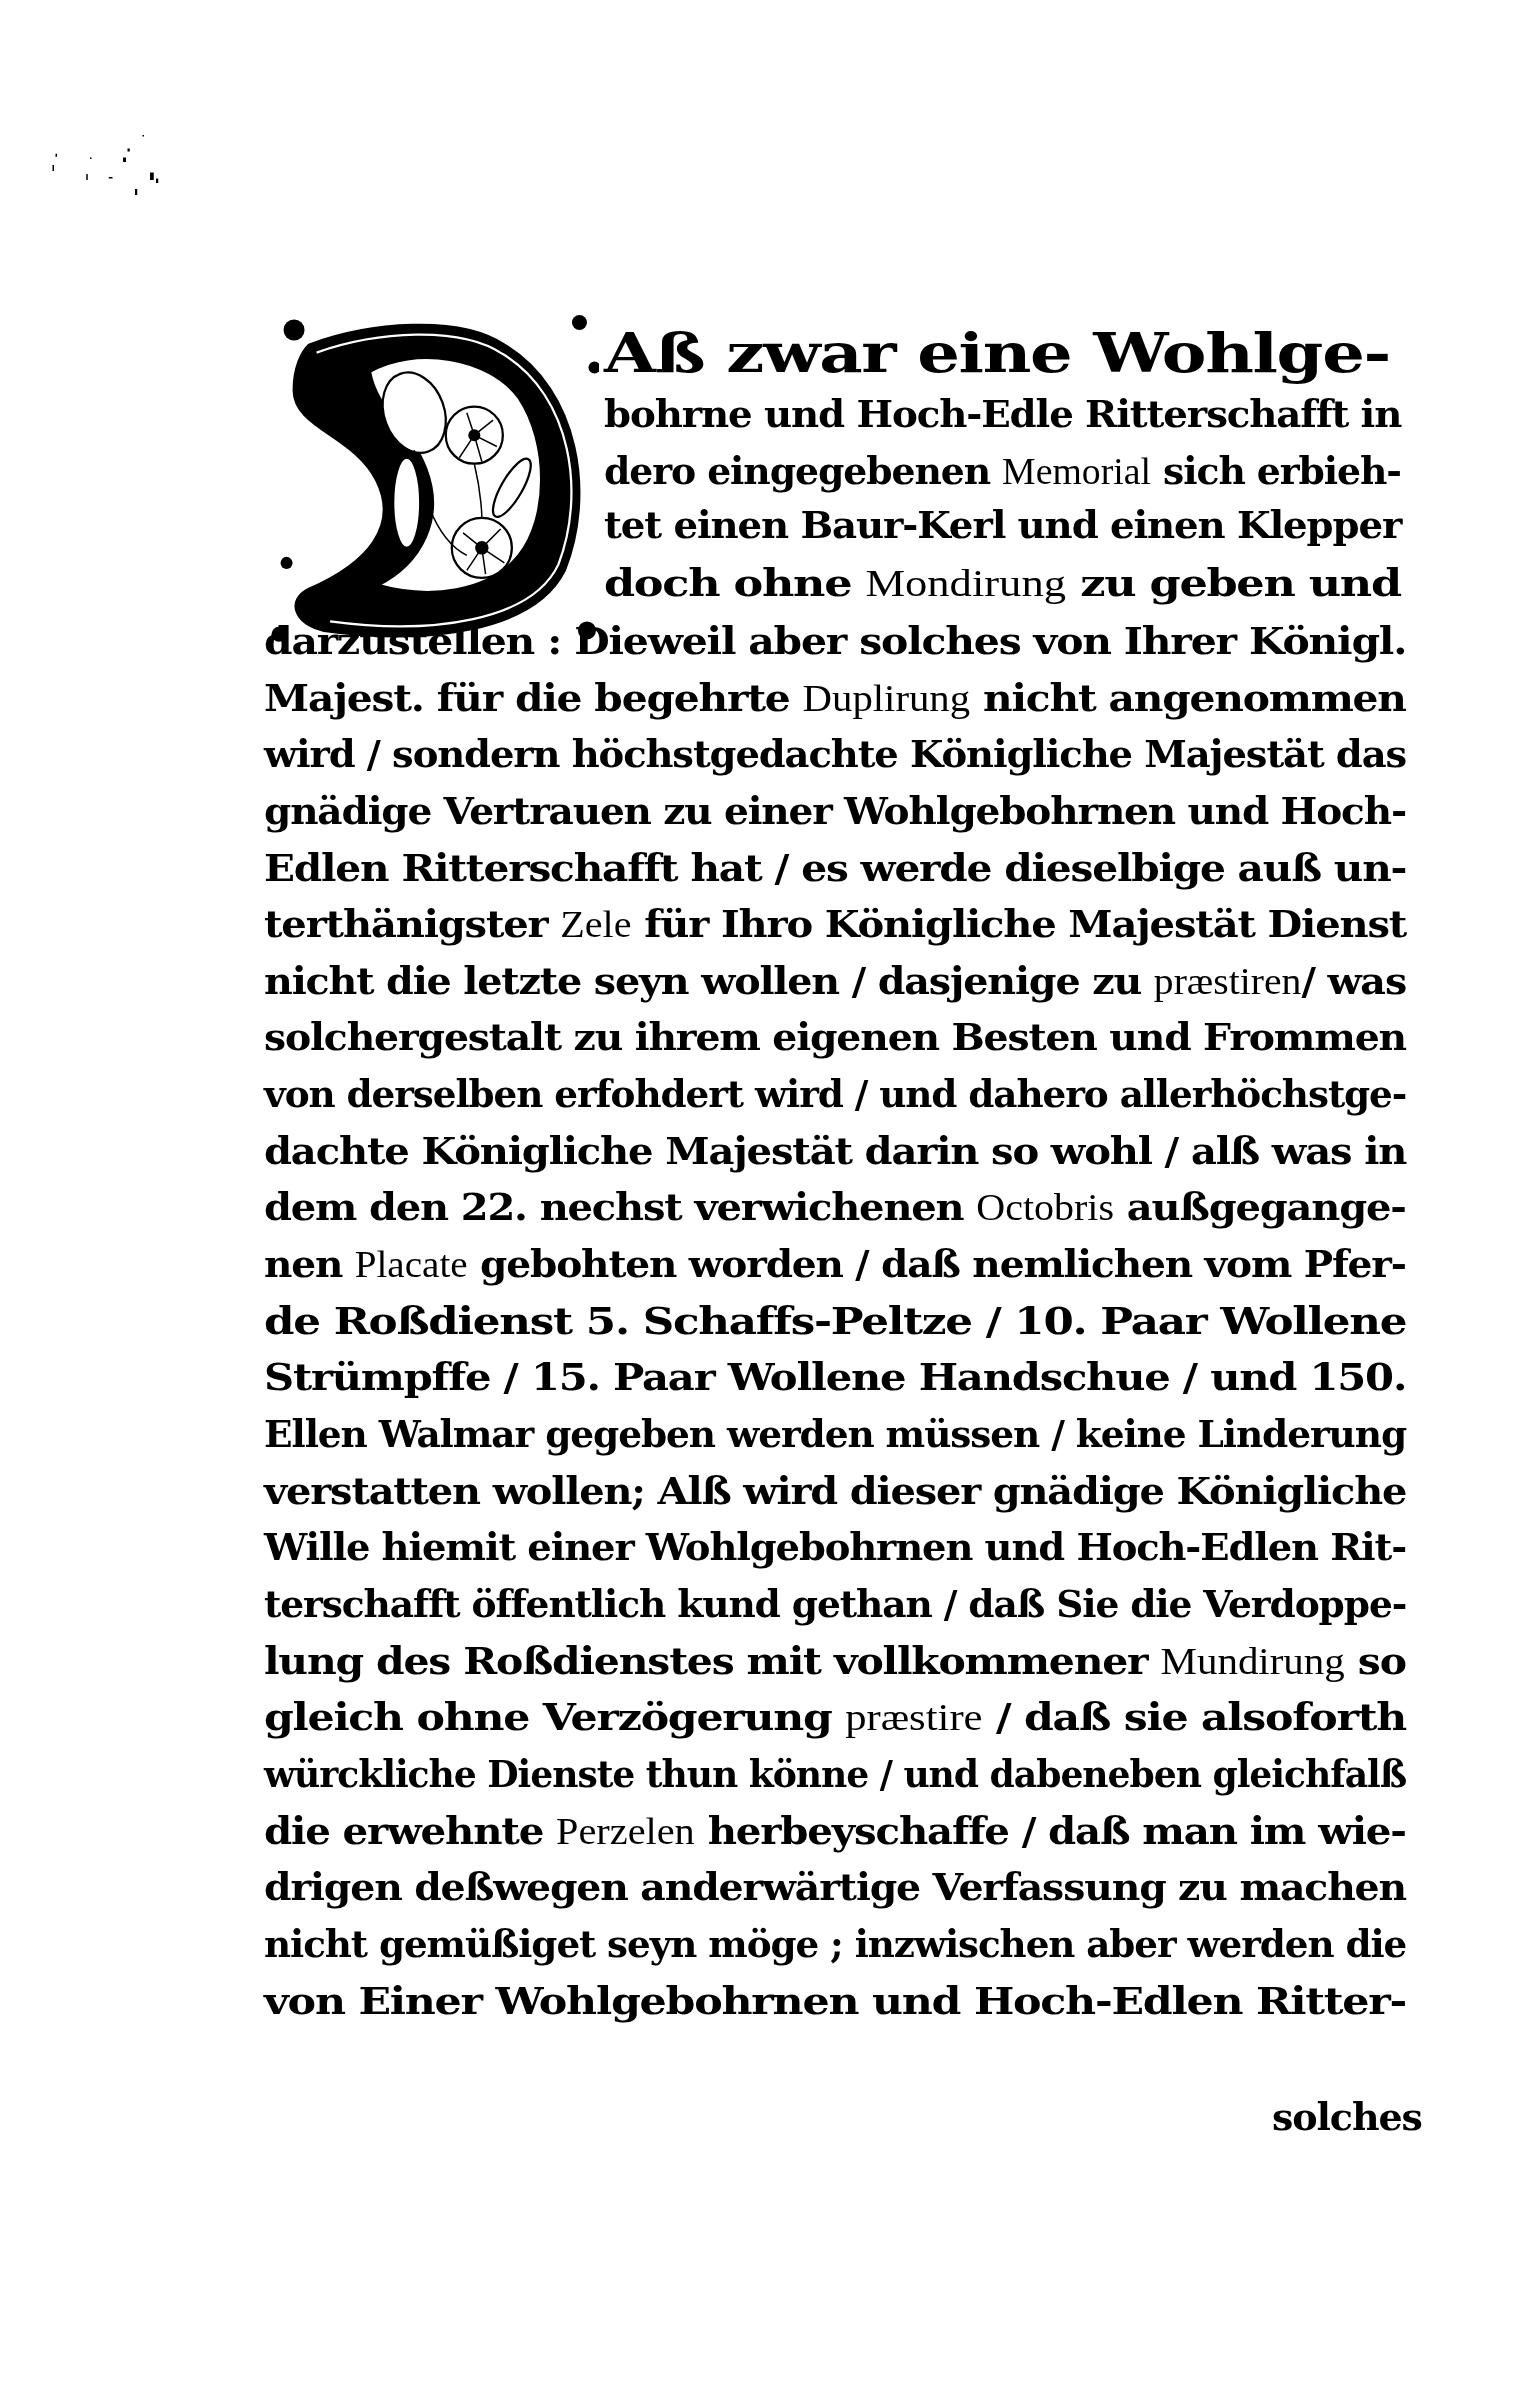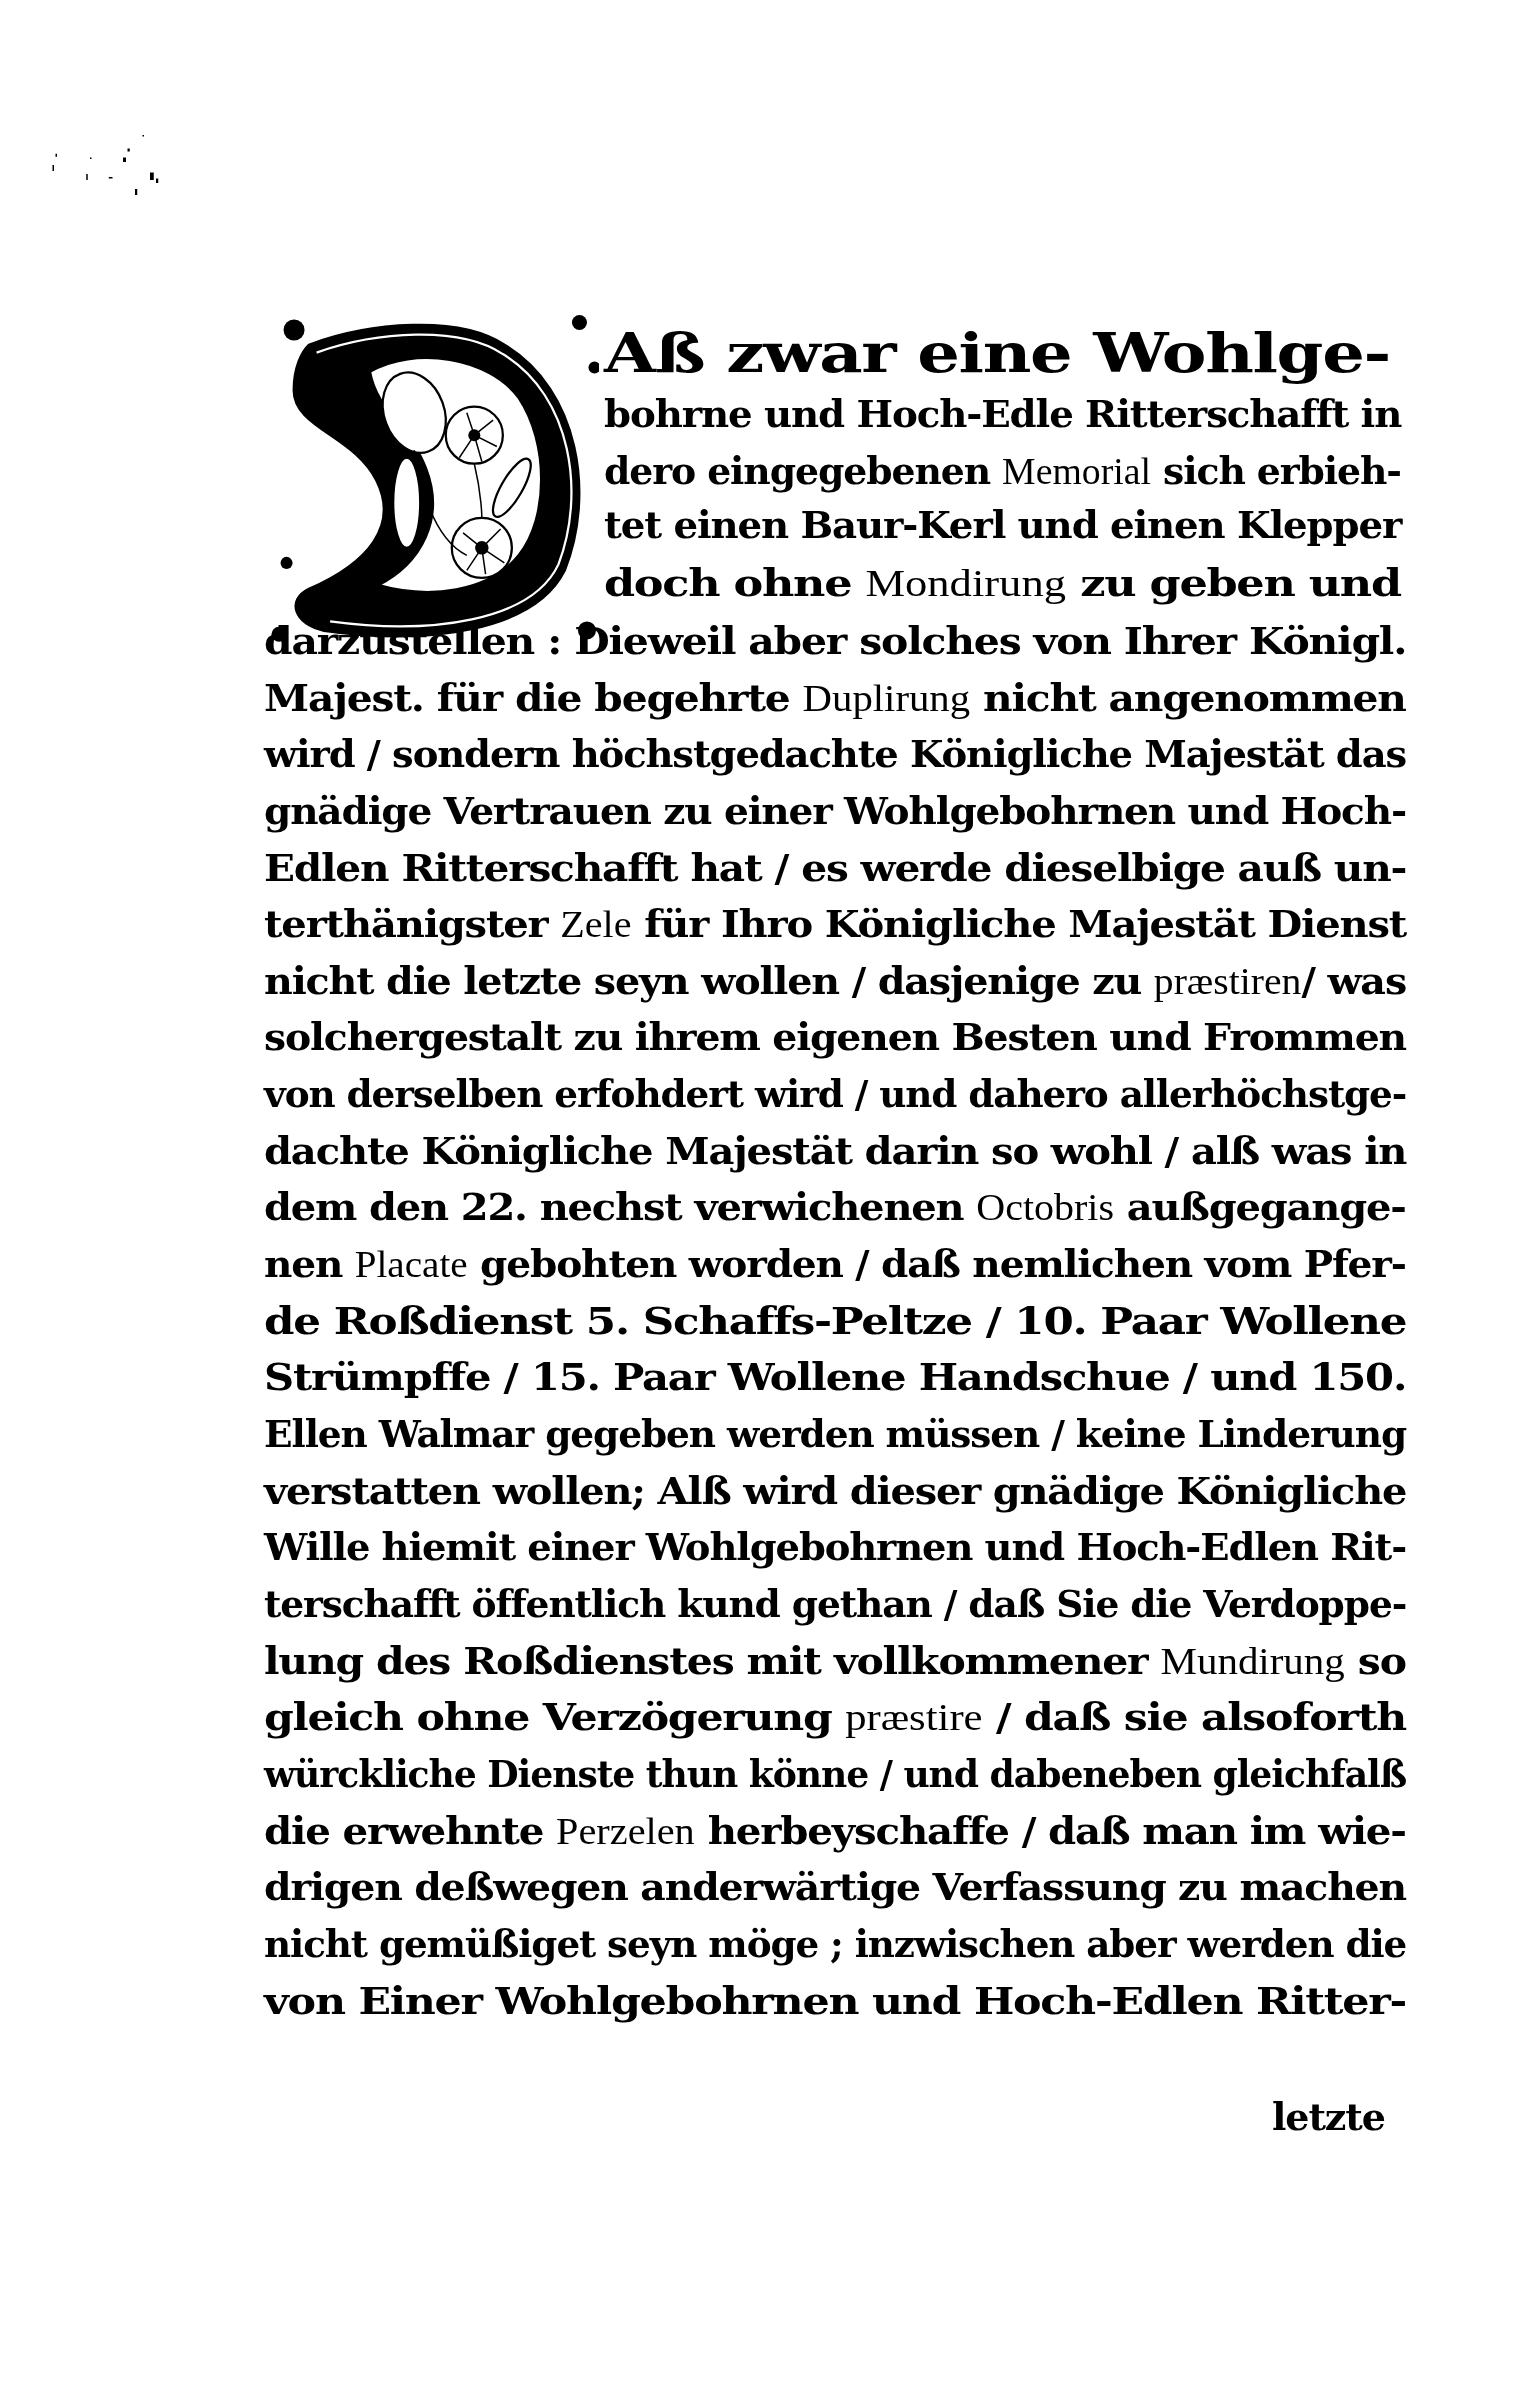--- a/index.html
+++ b/index.html
@@ -111,15 +111,15 @@
       <div class="line" style="left: 264px; top: 1580px; transform: scaleX(0.9884);"><span>terschafft öffentlich kund gethan / daß Sie die Verdoppe-</span></div>
       <div class="line" style="left: 264px; top: 1637px; transform: scaleX(1.077);"><span>lung des Roßdienstes mit vollkommener </span><span class="roman">Mundirung</span><span> so</span></div>
       <div class="line" style="left: 264px; top: 1693px; transform: scaleX(1.1216);"><span>gleich ohne Verzögerung </span><span class="roman">præstire</span><span> / daß sie alsoforth</span></div>
       <div class="line" style="left: 264px; top: 1750px; transform: scaleX(0.951);"><span>würckliche Dienste thun könne / und dabeneben gleichfalß</span></div>
       <div class="line" style="left: 264px; top: 1807px; transform: scaleX(1.0604);"><span>die erwehnte </span><span class="roman">Perzelen</span><span> herbeyschaffe / daß man im wie-</span></div>
       <div class="line" style="left: 264px; top: 1863px; transform: scaleX(1.0363);"><span>drigen deßwegen anderwärtige Verfassung zu machen</span></div>
       <div class="line" style="left: 264px; top: 1920px; transform: scaleX(0.9819);"><span>nicht gemüßiget seyn möge ; inzwischen aber werden die</span></div>
       <div class="line" style="left: 264px; top: 1977px; transform: scaleX(1.1251);"><span>von Einer Wohlgebohrnen und Hoch-Edlen Ritter-</span></div>
     </div>
 
-  <div class="catchword">letzte</div>
+  <div class="catchword">solches</div>
 </div>
 
 
 </body></html>

